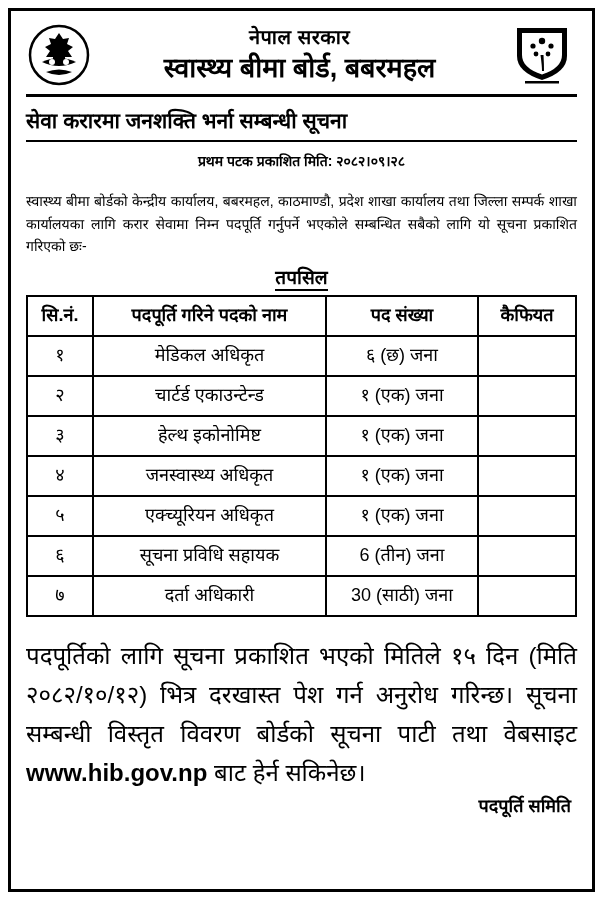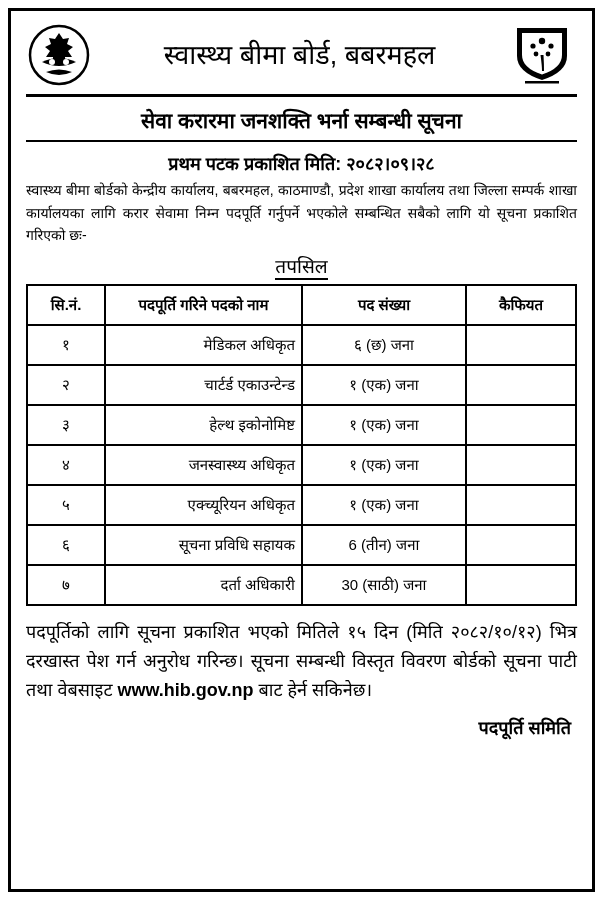--- a/index.html
+++ b/index.html
@@ -60,107 +60,106 @@
     padding: 0 4px;
   }
   .gov-line {
     font-size: 20px;
     font-weight: 600;
     letter-spacing: 0.5px;
     line-height: 1.25;
   }
   .board-line {
     font-size: 27px;
-    font-weight: 400;
+    font-weight: 700;
     line-height: 1.25;
     margin-top: 2px;
   }
   .logo-right {
     width: 66px;
     height: 66px;
     flex: 0 0 66px;
     position: relative;
   }
   .logo-right svg { display: block; }
   
   .notice-title {
-    text-align: center;
+    text-align: left;
     font-size: 21px;
     font-weight: 700;
     margin-top: 9px;
     padding-bottom: 6px;
     border-bottom: 2px solid #000;
   }
   .pub-date {
     text-align: center;
-    font-size: 18px;
+    font-size: 14px;
     font-weight: 600;
     margin-top: 9px;
-    margin-bottom: 4px;
+    margin-bottom: 20px;
   }
   .body-para {
     font-size: 14px;
     line-height: 1.62;
     text-align: justify;
     text-justify: inter-word;
     margin: 2px 0 0 0;
   }
   .tapasil {
     text-align: center;
     font-size: 19px;
-    font-weight: 400;
+    font-weight: 700;
     margin-top: 6px;
     margin-bottom: 5px;
   }
   .tapasil span {
     border-bottom: 2px solid #000;
     padding-bottom: 1px;
   }
   
   table.post-table {
     width: 100%;
     border-collapse: collapse;
     table-layout: fixed;
   }
   table.post-table th,
   table.post-table td {
     border: 2px solid #000;
-    padding: 4px 6px;
-    font-size: 15px;
+    padding: 4px 0;
+    font-size: 18px;
     line-height: 1.2;
     vertical-align: middle;
     height: 30px;
   }
   table.post-table th {
     font-weight: 700;
     text-align: center;
   }
   td.c-sn { text-align: center; width: 64px; }
-  td.c-name { text-align: right; padding-left: 14px; }
+  td.c-name { text-align: center; padding-left: 14px; }
   td.c-num { text-align: center; padding-left: 14px; width: 150px; }
   td.c-remark { width: 96px; }
   th.h-sn { width: 64px; }
   th.h-num { width: 150px; }
   th.h-remark { width: 96px; margin-left: 21px; }
   
   .footer-para {
-    font-size: 18px;
+    font-size: 24px;
     line-height: 1.62;
     text-align: justify;
     text-justify: inter-word;
-    margin-top: 12px;
+    margin-top: 20px;
   }
   .footer-para .site {
     font-weight: 700;
   }
   .signature {
     text-align: right;
     font-size: 18px;
     font-weight: 600;
-    margin-top: 10px;
     padding-right: 6px;
   }
 </style>
 </head>
 <body>
 
 <div class="page">
   <div class="outer-border"></div>
   <div class="inner">
 
@@ -169,20 +168,21 @@
         <svg width="62" height="62" viewBox="0 0 62 62" xmlns="http://www.w3.org/2000/svg">
           <circle cx="31" cy="31" r="29" fill="none" stroke="#000" stroke-width="2.5"></circle>
           <path d="M31 9 L35 15 L41 14 L39 20 L45 23 L40 27 L44 33 L37 33 L37 40 L31 36 L25 40 L25 33 L18 33 L22 27 L17 23 L23 20 L21 14 L27 15 Z" fill="#000"></path>
           <path d="M14 38 Q31 30 48 38 Q31 46 14 38 Z" fill="#000"></path>
           <circle cx="24" cy="38" r="3" fill="#fff"></circle>
           <circle cx="38" cy="38" r="3" fill="#fff"></circle>
           <path d="M18 48 Q31 43 44 48 Q31 54 18 48 Z" fill="#000"></path>
         </svg>
       </div>
       <div class="header-center">
+        <div class="gov-line">नेपाल सरकार</div>
         <div class="board-line">स्वास्थ्य बीमा बोर्ड, बबरमहल</div>
       </div>
       <div class="logo-right">
         <svg width="66" height="66" viewBox="0 0 66 66" xmlns="http://www.w3.org/2000/svg">
           <path d="M8 6 L58 6 L58 34 Q58 50 33 58 Q8 50 8 34 Z" fill="#000"></path>
           <path d="M13 11 L53 11 L53 33 Q53 46 33 52.5 Q13 46 13 33 Z" fill="#fff"></path>
           <circle cx="33" cy="19" r="3.2" fill="#000"></circle>
           <circle cx="24" cy="24" r="2.6" fill="#000"></circle>
           <circle cx="42" cy="24" r="2.6" fill="#000"></circle>
           <circle cx="27" cy="32" r="2.4" fill="#000"></circle>

